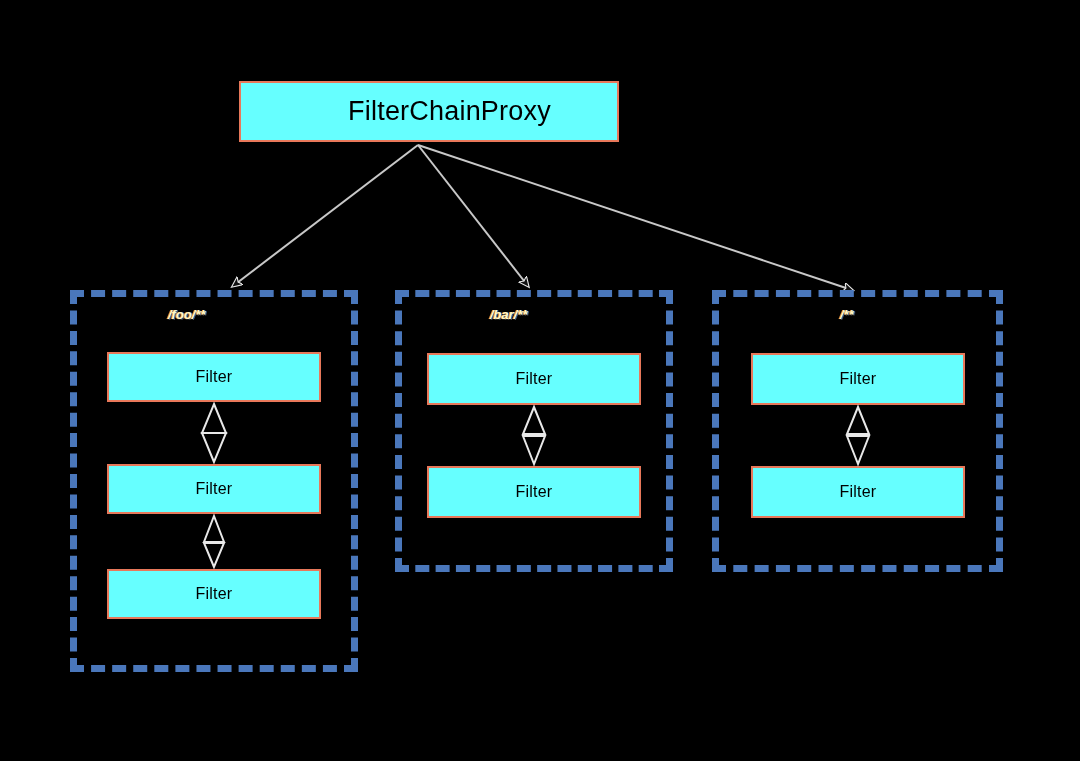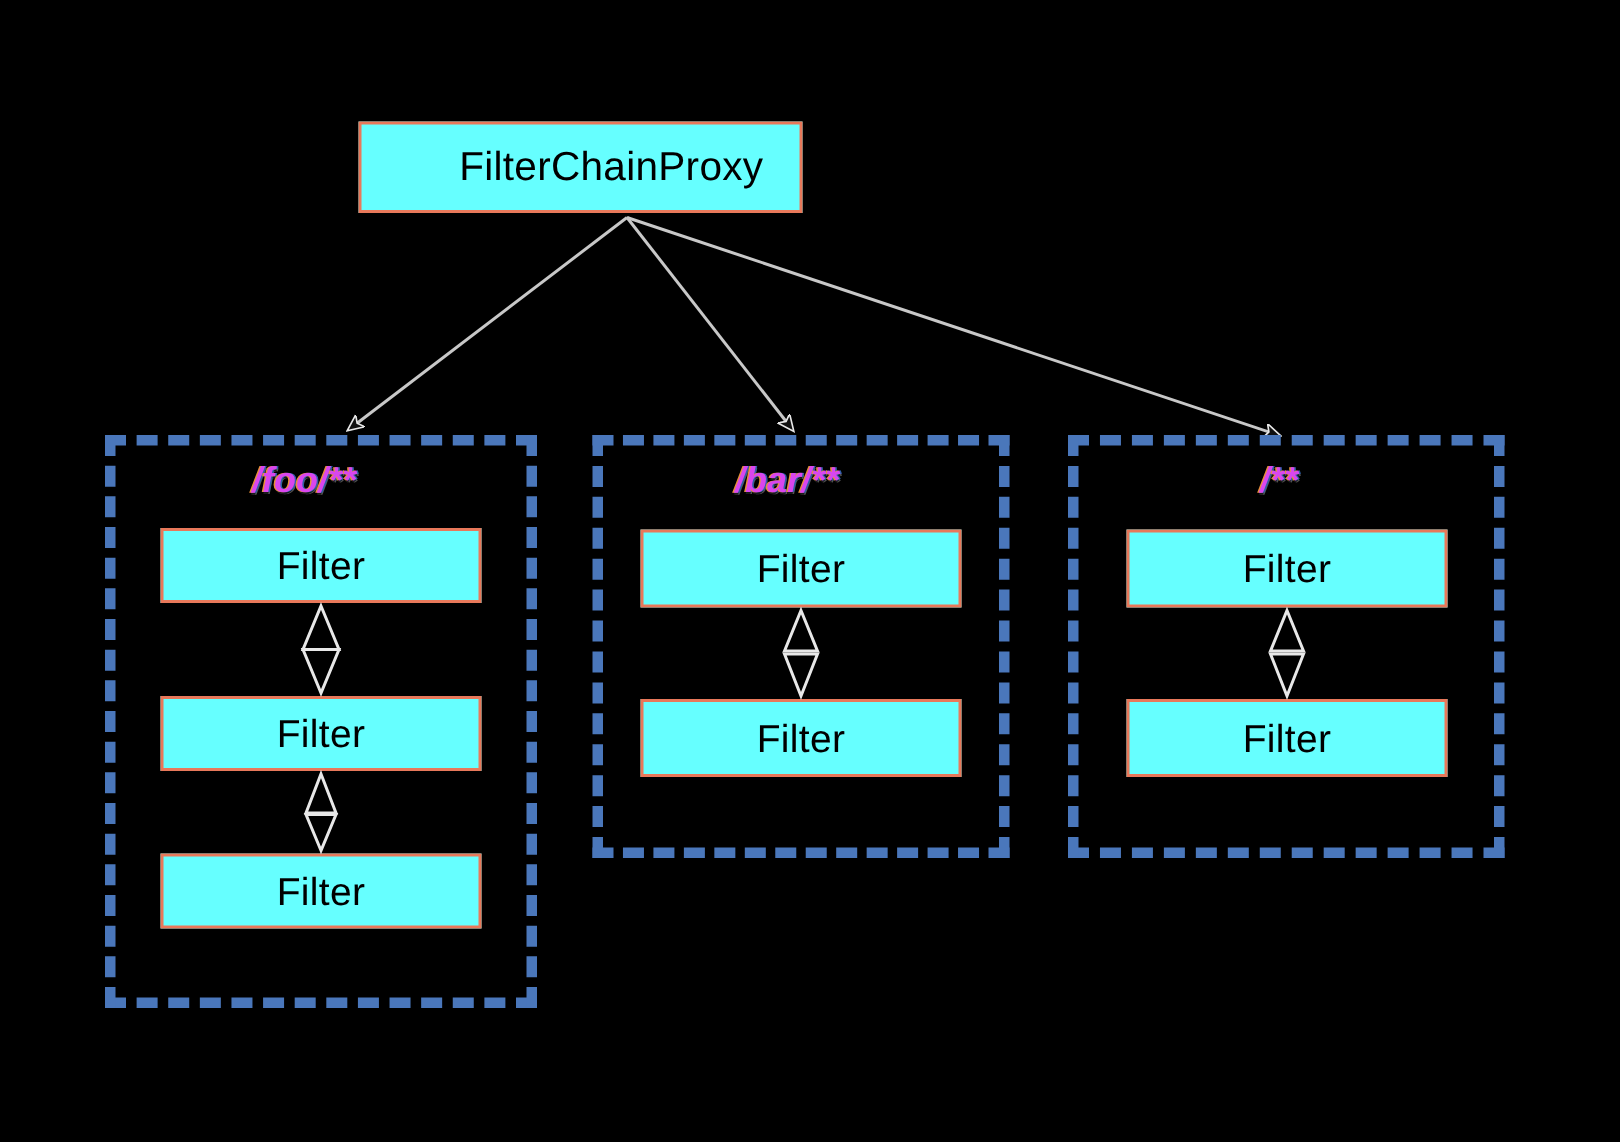--- a/index.html
+++ b/index.html
@@ -25,38 +25,38 @@
     display: flex;
     align-items: center;
     justify-content: center;
     color: #000000;
     letter-spacing: 0.2px;
   }
   .node-root {
     font-size: 27px;
   }
   .node-filter {
-    font-size: 26px;
+    font-size: 16px;
   }
 
   
   .chain {
     position: absolute;
     box-sizing: border-box;
     border: 7px dashed #4A77BB;
     background: transparent;
   }
 
   
   .chain-label {
     position: absolute;
-    font-size: 24px;
+    font-size: 13px;
     font-weight: bold;
     font-style: italic;
-    color: #d946ef;
+    color: #fef9c3;
     white-space: nowrap;
     text-shadow:
       -1px 0 #E8903A,
        1px 0 #2E5FA8,
        0 1px #1a1a1a,
        1px 1px #555555;
   }
 
   
   .overlay {
@@ -87,21 +87,21 @@
 
     <g>
       <line x1="418" y1="145" x2="528" y2="286" stroke="#C8C8C8" stroke-width="2" marker-end="url(#solidArrow)"></line>
     </g>
 
     <g>
       <line x1="418" y1="145" x2="852" y2="290" stroke="#C8C8C8" stroke-width="2" marker-end="url(#solidArrow)"></line>
     </g>
   </svg>
 
-  <div class="node node-root" style="left:239px; top:81px; width:296px; height:61px;padding-left:41px;">
+  <div class="node node-root" style="left:239px; top:81px; width:380px; height:61px;padding-left:41px;">
     <span>FilterChainProxy</span>
   </div>
 
   <div class="chain" style="left:70px; top:290px; width:288px; height:382px;"></div>
 
   <div class="chain-label" style="left:168px; top:307px;">/foo/**</div>
 
   <div class="node node-filter" style="left:107px; top:352px; width:214px; height:50px;">
     <span>Filter</span>
   </div>

